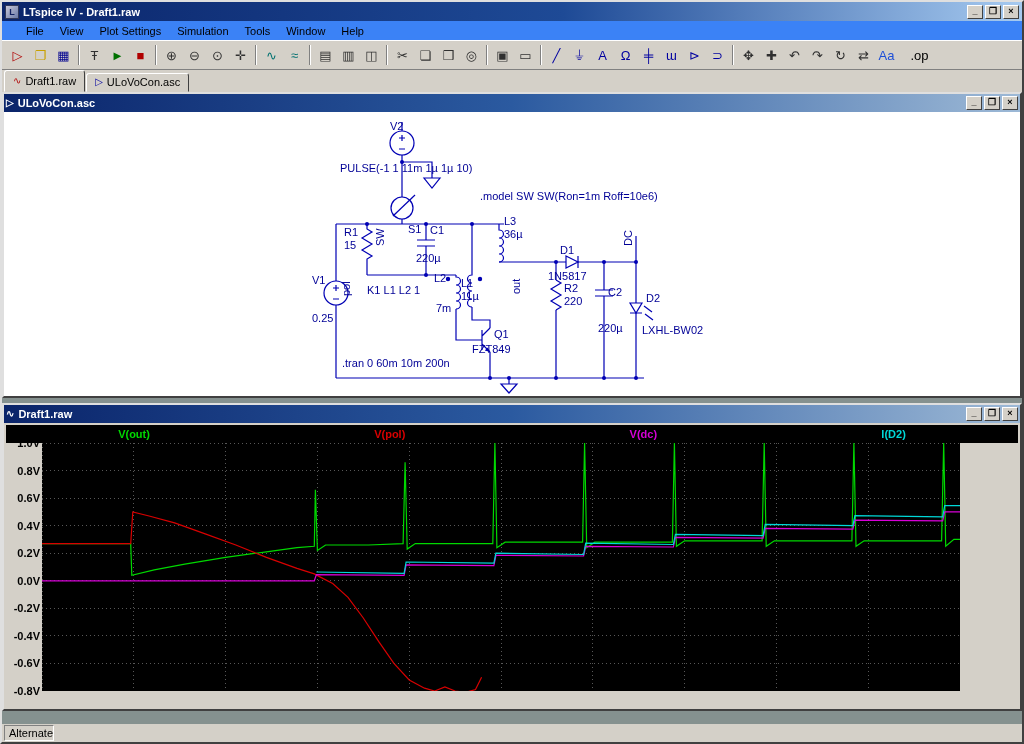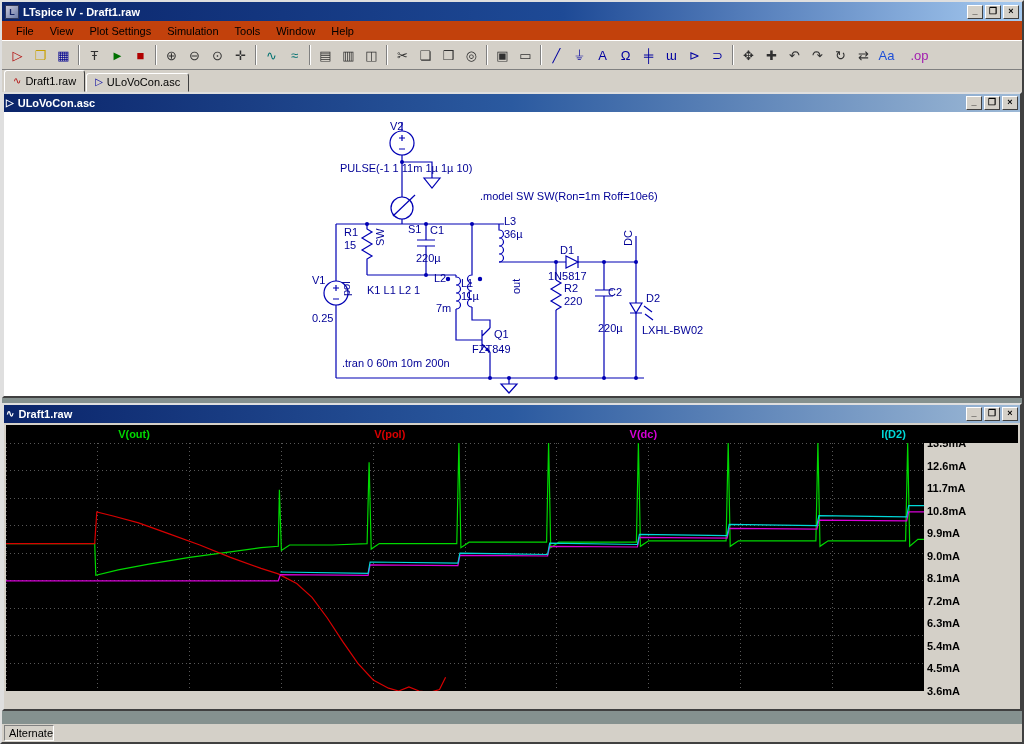--- a/index.html
+++ b/index.html
@@ -9,21 +9,21 @@
           border:2px solid;border-color:#dfdfdf #404040 #404040 #dfdfdf}
   
   .titlebar{height:19px;flex:0 0 19px;display:flex;align-items:center;gap:4px;padding:0 3px;
             background:linear-gradient(90deg,#0a246a 0%,#1e4a96 55%,#a6caf0 100%);color:#fff;font-weight:bold}
   .app-icon{width:14px;height:14px;background:linear-gradient(135deg,#c8c8d8,#6a7aa8);border:1px solid #303858;
             display:flex;align-items:center;justify-content:center;font-size:9px;color:#102060;font-weight:bold}
   .win-btns{margin-left:auto;display:flex;gap:2px}
   .win-btn{width:16px;height:14px;background:#d4d0c8;border:1px solid;border-color:#fff #404040 #404040 #fff;
            color:#000;font-size:9px;line-height:11px;text-align:center;font-weight:bold}
   
-  .menubar{height:19px;flex:0 0 19px;display:flex;align-items:center;padding-left:6px;background:#c2410c}
+  .menubar{height:19px;flex:0 0 19px;display:flex;align-items:center;padding-left:16px;background:#3b82f6}
   .menu-item{padding:2px 8px}
   .toolbar{height:30px;flex:0 0 30px;display:flex;align-items:center;padding:2px 4px;background:#d4d0c8;
            border-top:1px solid #fff;border-bottom:1px solid #808080}
   .tb-btn{width:23px;height:22px;display:flex;align-items:center;justify-content:center}
   .tb-glyph{font-size:13px;line-height:13px}
   .tb-sep{width:2px;height:20px;margin:0 3px;border-left:1px solid #808080;border-right:1px solid #fff}
   .tabbar{height:22px;flex:0 0 22px;display:flex;align-items:flex-end;padding-left:2px;background:#d4d0c8;gap:1px}
   .tab{display:flex;align-items:center;gap:4px;height:19px;padding:1px 8px 2px;background:#d4d0c8;
        border:1px solid;border-color:#fff #404040 transparent #fff;border-radius:3px 3px 0 0}
   .tab.active{height:22px;border-bottom-color:#d4d0c8}
@@ -198,21 +198,21 @@
       <div class="tb-btn" title="rotate">
         <span class="tb-glyph" style="color: rgb(48, 48, 48);">↻</span>
       </div>
       <div class="tb-btn" title="mirror">
         <span class="tb-glyph" style="color: rgb(48, 48, 48);">⇄</span>
       </div>
       <div class="tb-btn" title="text">
         <span class="tb-glyph" style="color: #1d4ed8;">Aa</span>
       </div>
       <div class="tb-btn" title="spice-directive">
-        <span class="tb-glyph" style="color: #a21caf; margin-left: 20px;">.op</span>
+        <span class="tb-glyph" style="color: #000000; margin-left: 20px;">.op</span>
       </div>
     </div>
 
   <div class="tabbar">
       <div class="tab active">
         <span class="tab-icon" style="color: rgb(176, 0, 0);">∿</span>
         <span>Draft1.raw</span>
       </div>
       <div class="tab">
         <span class="tab-icon" style="color: rgb(0, 0, 160);">▷</span>
@@ -365,20 +365,32 @@
         </div>
       </div>
       <div class="plot-body">
         <div class="legend">
             <span style="color: rgb(0, 216, 0);">V(out)</span>
             <span style="color: rgb(216, 0, 0);">V(pol)</span>
             <span style="color: rgb(216, 0, 216);">V(dc)</span>
             <span style="color: rgb(0, 216, 216);">I(D2)</span>
           </div>
         <div class="plot-row">
+          <div class="gutter-left" id="left-ticks">
+              <div class="ytick" style="top: -6px;">1.0V</div>
+              <div class="ytick" style="top: 21.5556px;">0.8V</div>
+              <div class="ytick" style="top: 49.1111px;">0.6V</div>
+              <div class="ytick" style="top: 76.6667px;">0.4V</div>
+              <div class="ytick" style="top: 104.222px;">0.2V</div>
+              <div class="ytick" style="top: 131.778px;">0.0V</div>
+              <div class="ytick" style="top: 159.333px;">-0.2V</div>
+              <div class="ytick" style="top: 186.889px;">-0.4V</div>
+              <div class="ytick" style="top: 214.444px;">-0.6V</div>
+              <div class="ytick" style="top: 242px;">-0.8V</div>
+            </div>
           <div class="plot-area">
             <svg id="plot-svg" viewBox="0 0 918 248">
                 <line x1="0.0" y1="0" x2="0.0" y2="248" class="grid"></line>
                 <line x1="91.8" y1="0" x2="91.8" y2="248" class="grid"></line>
                 <line x1="183.6" y1="0" x2="183.6" y2="248" class="grid"></line>
                 <line x1="275.4" y1="0" x2="275.4" y2="248" class="grid"></line>
                 <line x1="367.2" y1="0" x2="367.2" y2="248" class="grid"></line>
                 <line x1="459.0" y1="0" x2="459.0" y2="248" class="grid"></line>
                 <line x1="550.8" y1="0" x2="550.8" y2="248" class="grid"></line>
                 <line x1="642.6" y1="0" x2="642.6" y2="248" class="grid"></line>
@@ -394,34 +406,20 @@
                 <line x1="0" y1="165.3" x2="918" y2="165.3" class="grid"></line>
                 <line x1="0" y1="192.9" x2="918" y2="192.9" class="grid"></line>
                 <line x1="0" y1="220.4" x2="918" y2="220.4" class="grid"></line>
                 <line x1="0" y1="248.0" x2="918" y2="248.0" class="grid"></line>
                 <polyline points="0.0,100.6 88.7,100.6 89.8,132.3 112.2,126.8 142.8,121.2 183.6,114.4 224.4,108.8 255.0,104.7 272.3,103.3 273.4,46.8 275.4,107.5 283.6,102.0 326.4,102.0 361.1,100.6 363.1,19.3 365.2,106.1 373.3,100.6 450.8,100.6 452.9,0.0 454.9,104.7 463.1,99.2 540.6,99.2 542.6,0.0 544.7,104.7 552.8,99.2 630.4,99.2 632.4,0.0 634.4,103.3 642.6,97.8 720.1,97.8 722.2,0.0 724.2,103.3 732.4,97.8 809.9,97.8 811.9,0.0 814.0,103.3 822.1,97.8 899.6,97.8 901.7,0.0 903.7,103.3 911.9,96.4 918.0,96.4" class="trace" stroke="#00d800"></polyline>
                 <polyline points="0.0,100.6 88.7,100.6 90.8,68.9 107.1,73.0 132.6,79.9 163.2,90.9 193.8,102.0 224.4,114.4 255.0,125.4 272.3,130.9 277.4,133.6 290.7,140.5 306.0,154.3 321.3,175.0 336.6,198.4 351.9,220.4 367.2,237.0 382.5,245.2 392.7,248.0 402.9,243.9 413.1,248.0 423.3,249.4 433.5,246.6 439.6,234.2" class="trace" stroke="#d80000"></polyline>
                 <polyline points="0.0,137.8 272.3,137.8 274.4,131.6 362.1,132.3 364.1,121.9 451.9,122.6 453.9,112.3 541.6,113.0 543.7,103.3 631.4,104.0 633.4,94.4 721.1,95.1 723.2,85.4 810.9,86.1 812.9,77.2 900.7,77.8 902.7,68.9 918.0,68.9" class="trace" stroke="#d800d8"></polyline>
                 <polyline points="274.4,129.0 362.1,130.3 364.1,119.0 451.9,120.2 453.9,110.2 541.6,111.5 543.7,100.2 631.4,101.5 633.4,91.4 721.1,92.7 723.2,81.4 810.9,82.7 812.9,72.6 900.7,73.9 902.7,62.6 918.0,62.6" class="trace" stroke="#00d8d8"></polyline>
               </svg>
           </div>
-          <div class="gutter-right" id="right-ticks">
-              <div class="ytick right" style="top: -6px;">13.5mA</div>
-              <div class="ytick right" style="top: 16.5455px;">12.6mA</div>
-              <div class="ytick right" style="top: 39.0909px;">11.7mA</div>
-              <div class="ytick right" style="top: 61.6364px;">10.8mA</div>
-              <div class="ytick right" style="top: 84.1818px;">9.9mA</div>
-              <div class="ytick right" style="top: 106.727px;">9.0mA</div>
-              <div class="ytick right" style="top: 129.273px;">8.1mA</div>
-              <div class="ytick right" style="top: 151.818px;">7.2mA</div>
-              <div class="ytick right" style="top: 174.364px;">6.3mA</div>
-              <div class="ytick right" style="top: 196.909px;">5.4mA</div>
-              <div class="ytick right" style="top: 219.455px;">4.5mA</div>
-              <div class="ytick right" style="top: 242px;">3.6mA</div>
-            </div>
         </div>
       </div>
     </div>
 
   </div>
 
   <div class="statusbar">
     <div class="status-panel status-mode">Alternate</div>
   </div>
 

